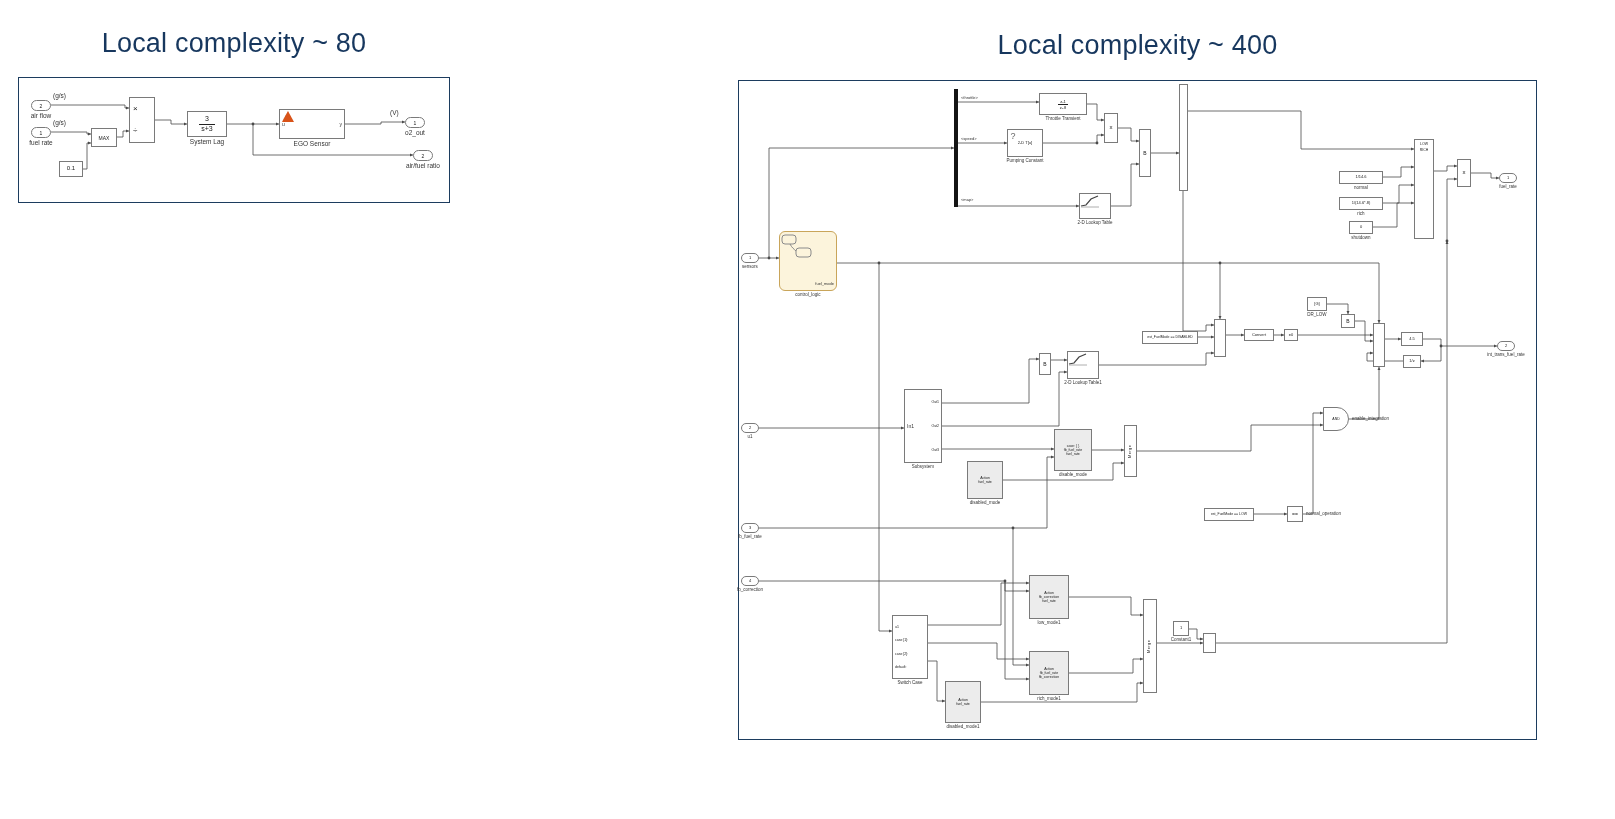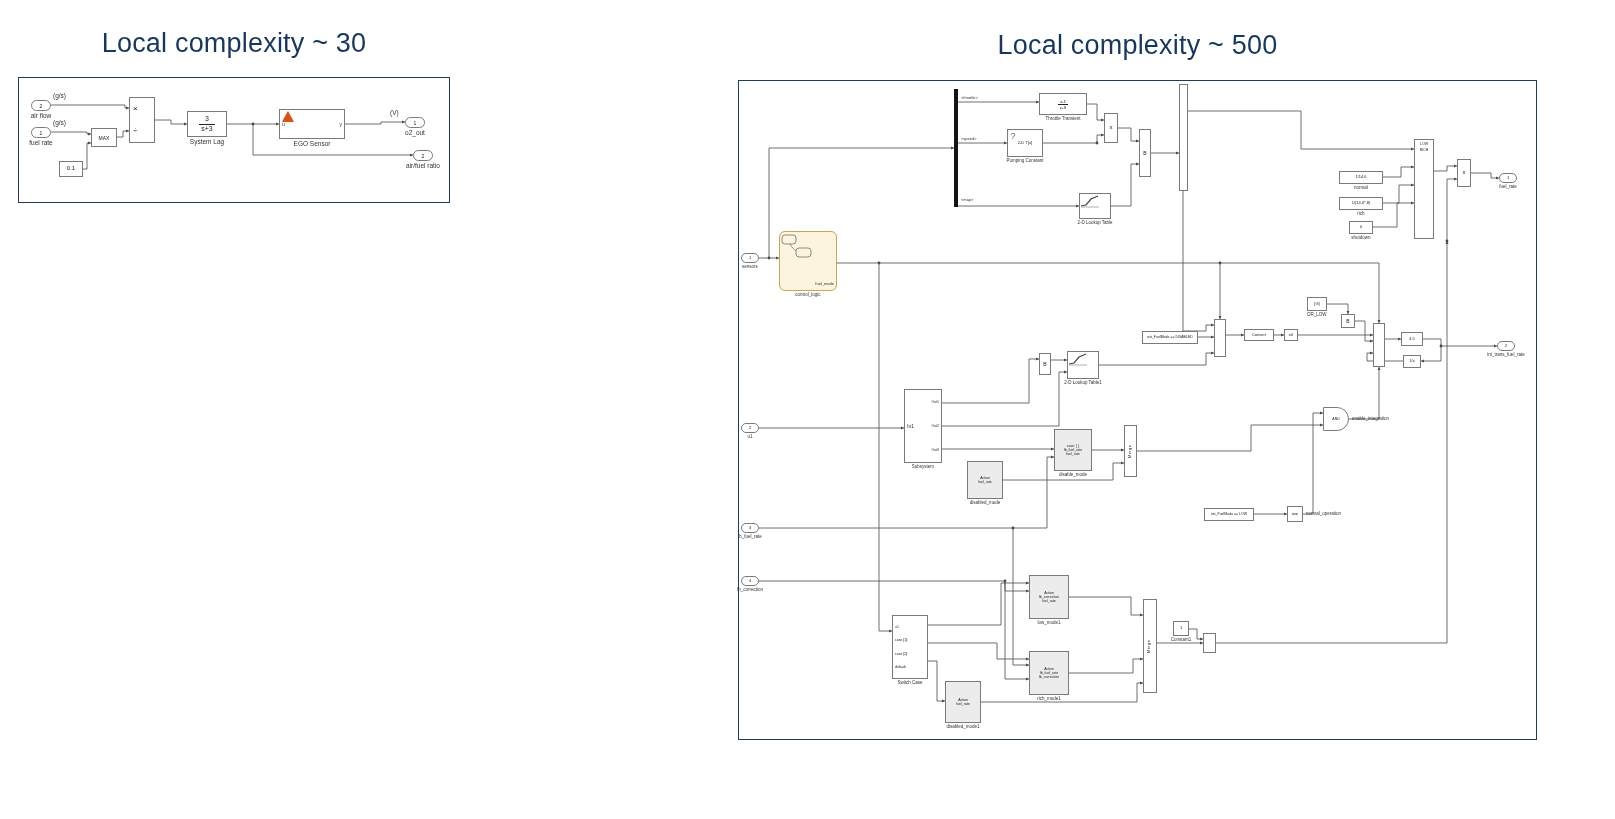--- a/index.html
+++ b/index.html
@@ -35,22 +35,22 @@
   .caption{position:absolute;color:#333;text-align:center;line-height:1.15;}
   .caption.side{text-align:left;}
   .ann{position:absolute;color:#333;white-space:nowrap;}
   .frac{display:flex;flex-direction:column;align-items:center;line-height:1.25;}
   .frac .fb{border-top:1px solid #222;padding:0 2px;}
   .icon{display:block;}
 </style>
 </head>
 <body>
 
-<div class="title" style="left: 18px; top: 28px; width: 432px; color: rgb(23, 55, 94);">Local complexity ~ 30</div>
-<div class="title" style="left: 738px; top: 30px; width: 799px; color: rgb(23, 55, 94);">Local complexity ~ 500</div>
+<div class="title" style="left: 18px; top: 28px; width: 432px; color: rgb(23, 55, 94);">Local complexity ~ 80</div>
+<div class="title" style="left: 738px; top: 30px; width: 799px; color: rgb(23, 55, 94);">Local complexity ~ 400</div>
 
 <div class="diagram" style="left: 18px; top: 77px; width: 432px; height: 126px; border-color: rgb(28, 60, 94);">
     <svg width="432" height="126">
       <defs>
         <marker id="arr-left_diagram" markerWidth="5" markerHeight="5" refX="4" refY="2" orient="auto">
           <path d="M0,0 L4,2 L0,4 z" fill="#4a4a4a"></path>
         </marker>
       </defs>
       <polyline points="32,27 106,27 106,30 110,30" fill="none" stroke="#4a4a4a" stroke-width="0.8" marker-end="url(#arr-left_diagram)"></polyline>
       <polyline points="32,54 68,54 68,56 72,56" fill="none" stroke="#4a4a4a" stroke-width="0.8" marker-end="url(#arr-left_diagram)"></polyline>

